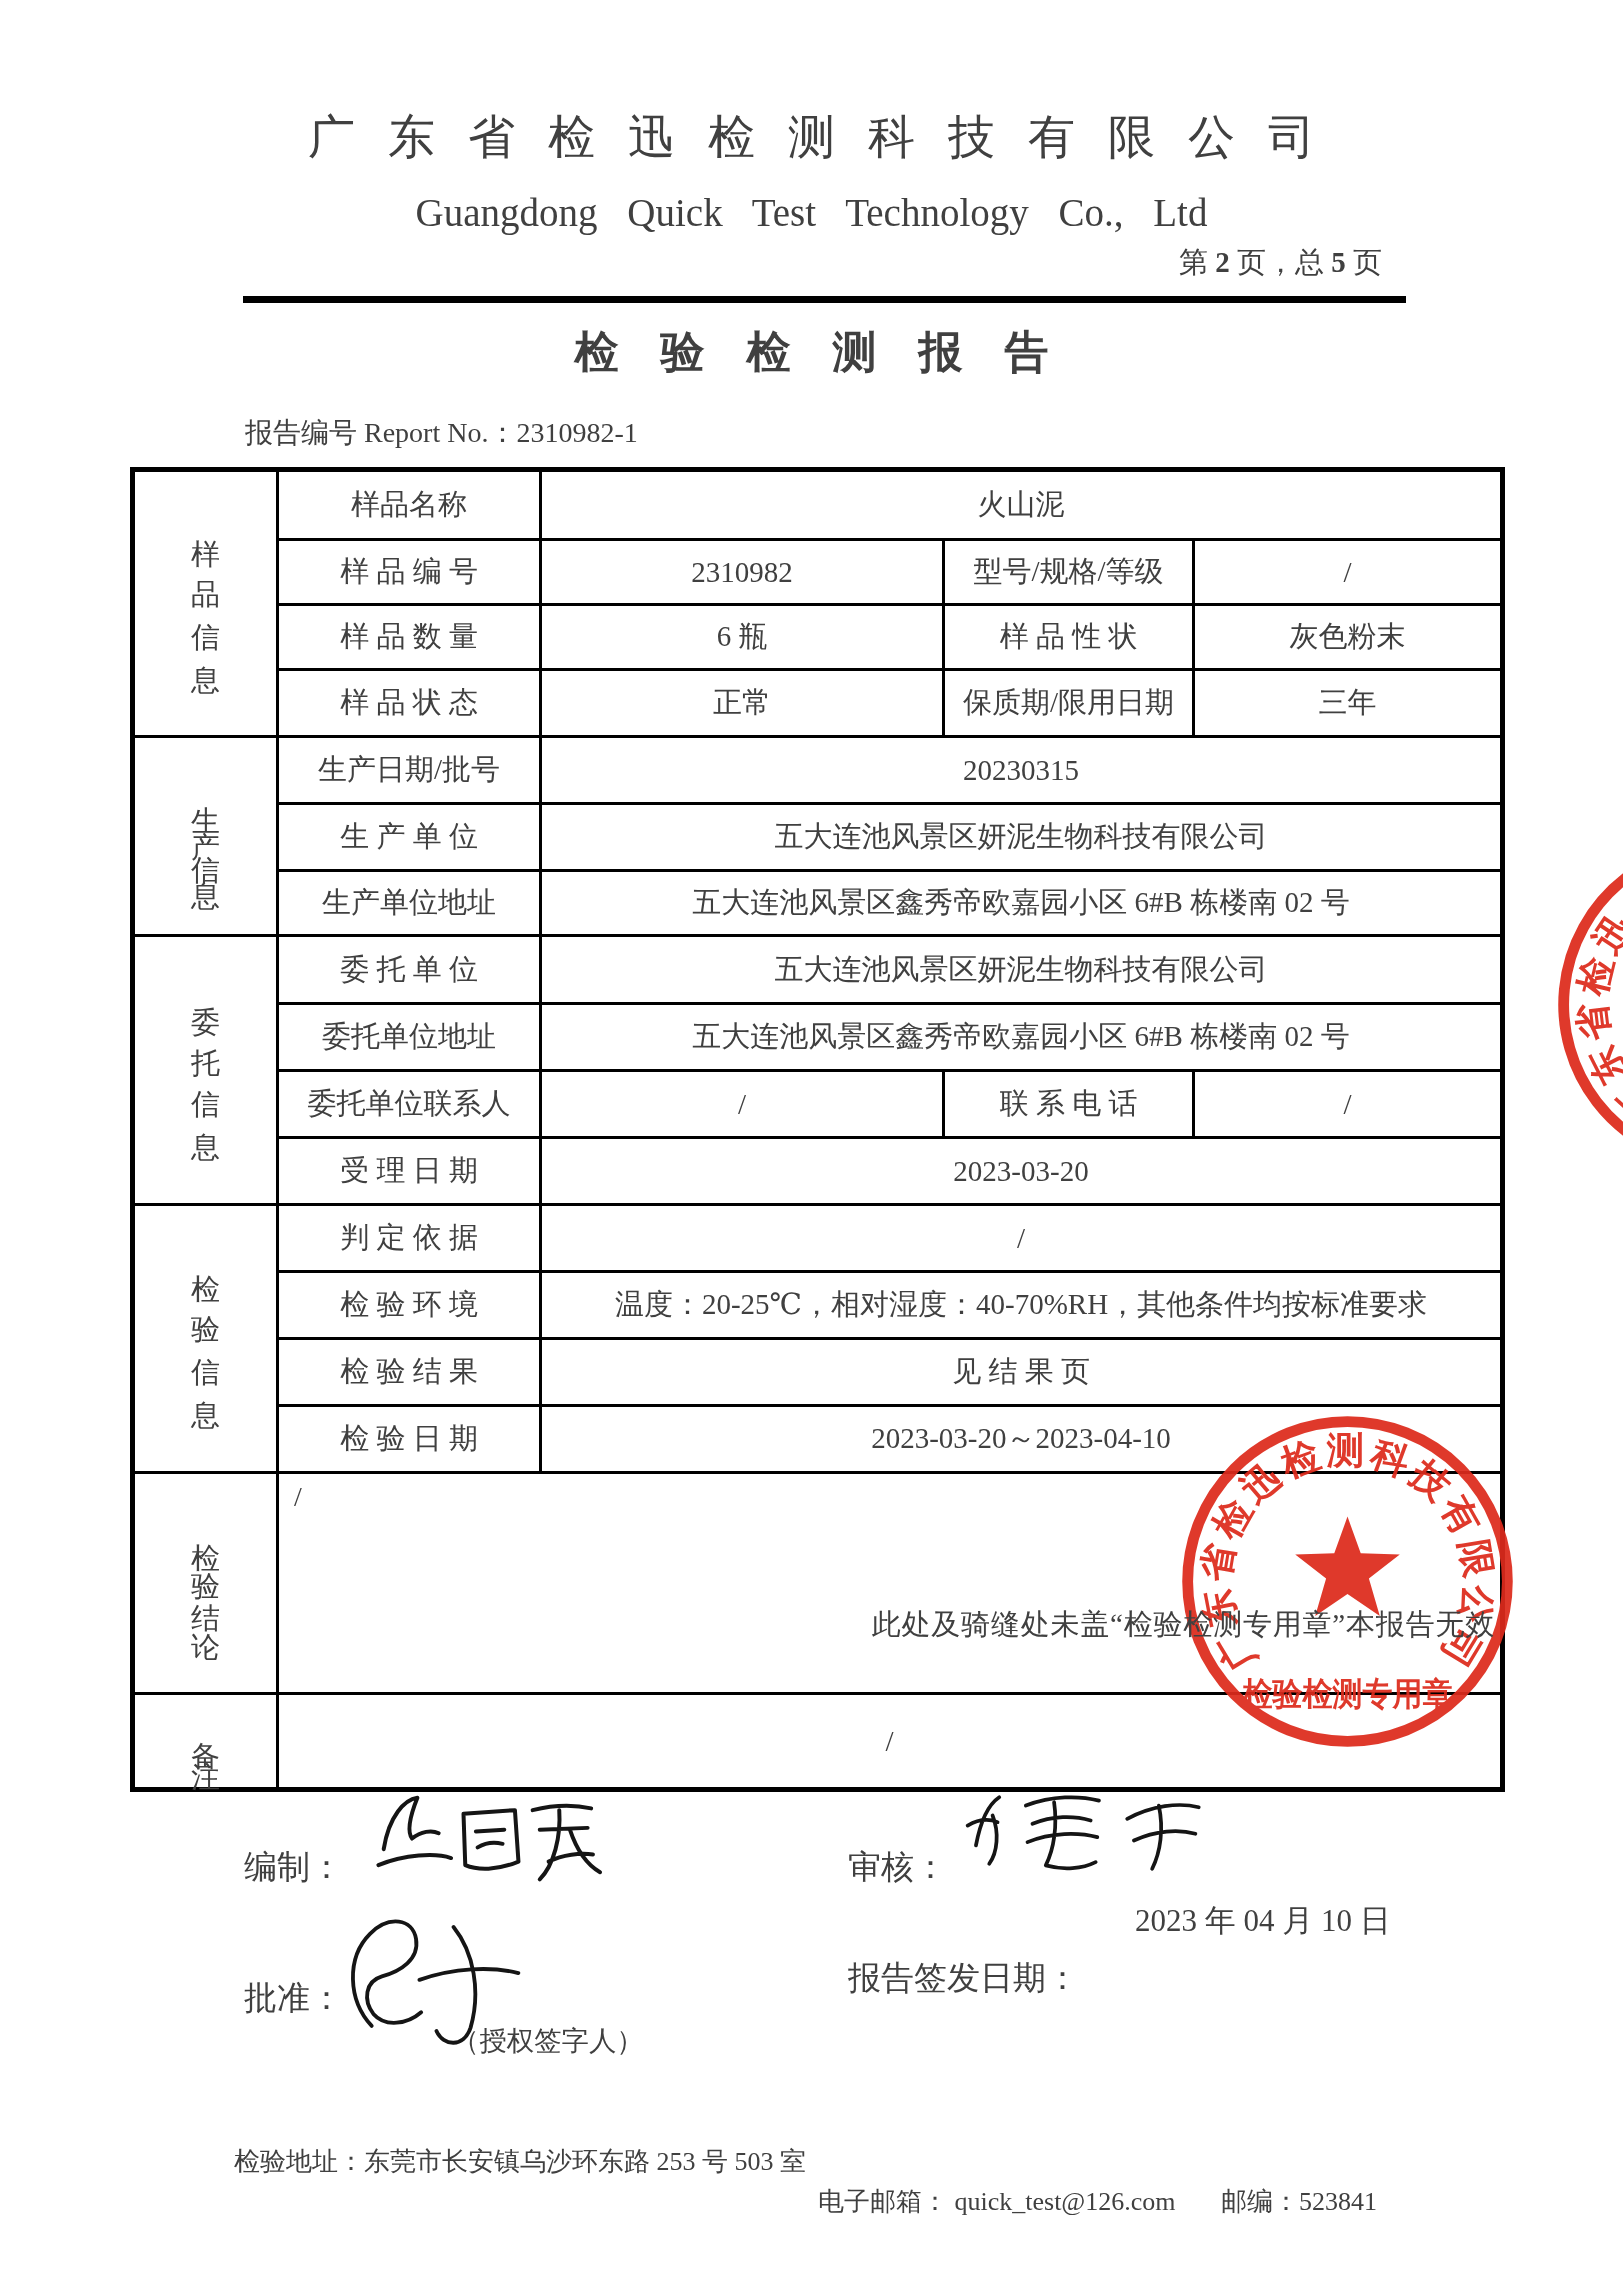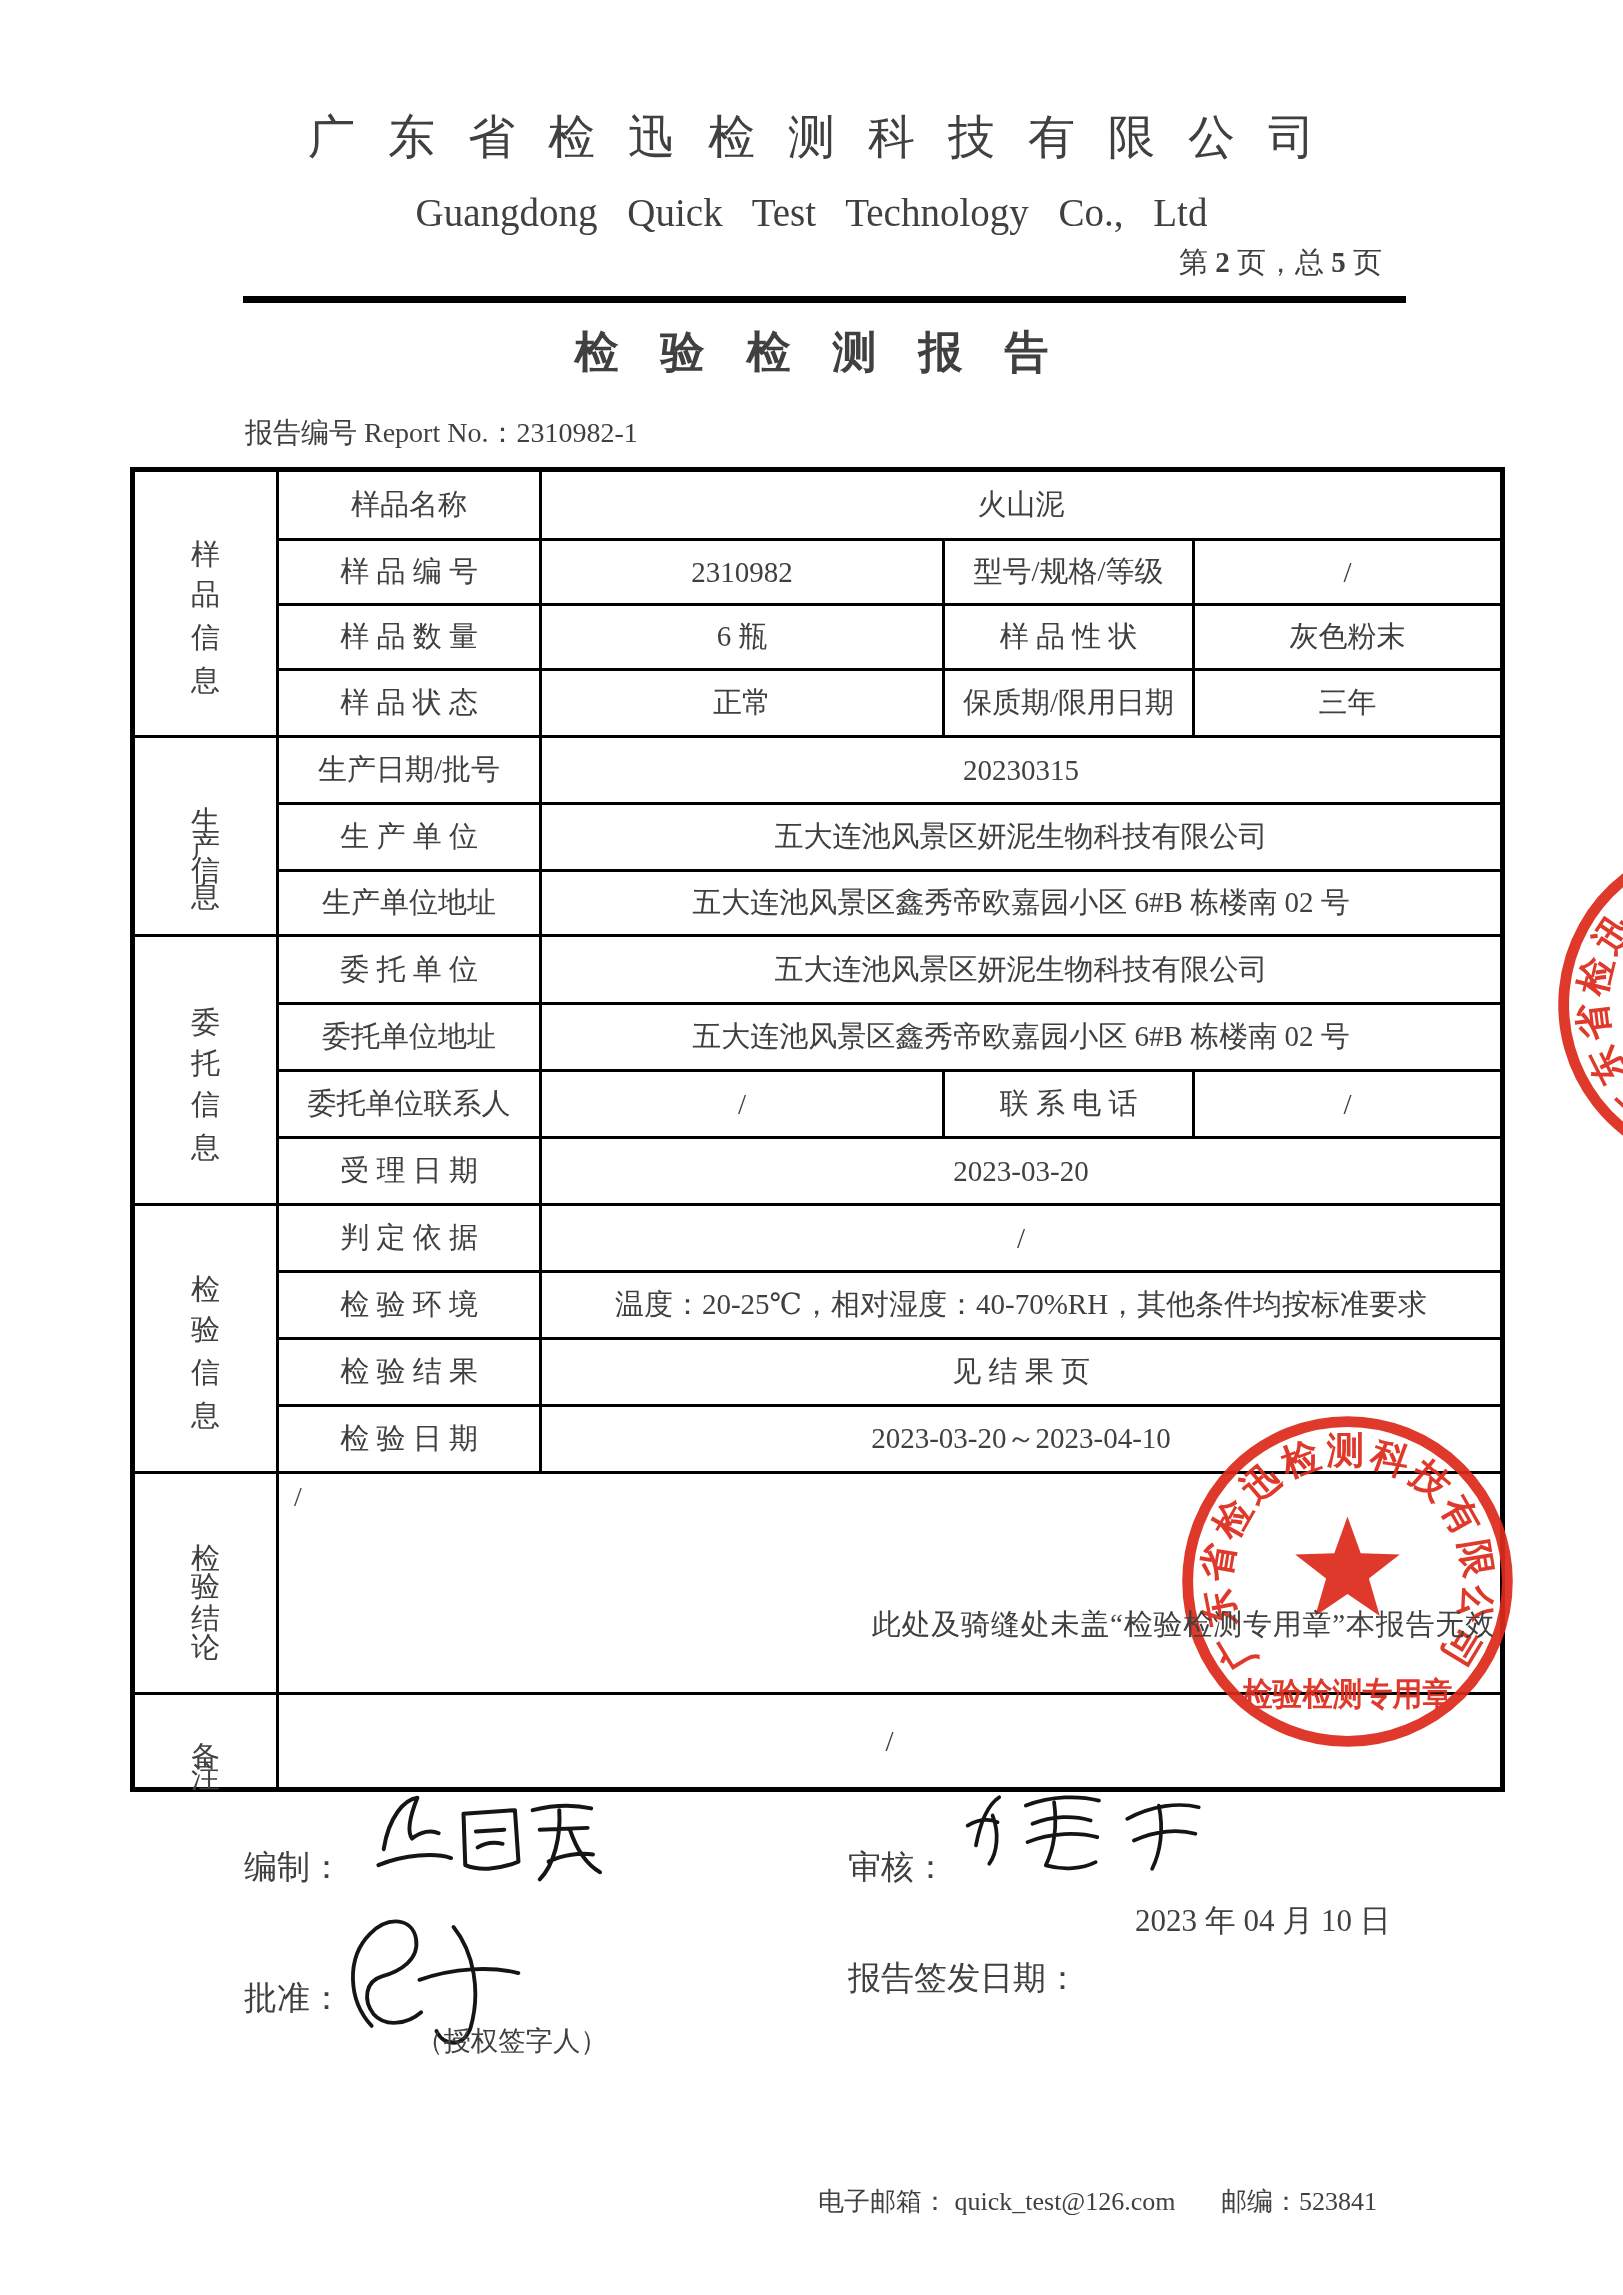--- a/index.html
+++ b/index.html
@@ -32,21 +32,21 @@
   .concl-cell{position:relative;}
   .concl-slash{position:absolute; top:6.7px; left:15px; font-size:28px;}
   .concl-note{position:absolute; top:131px; right:5px; font-size:29px; white-space:nowrap;
     z-index:6; letter-spacing:0.8px;}
   
   .stamp{position:absolute; z-index:4; opacity:.93;}
   #stamp-main{left:1171px; top:1405px; width:353px; height:353px;}
   #stamp-seam{left:1547px; top:828px; width:353px; height:353px; transform:rotate(-16deg);}
   
   .sig-label{position:absolute; font-size:33px; white-space:nowrap;}
-  .sig-note{position:absolute; font-size:27.4px; white-space:nowrap;}
+  .sig-note{position:absolute; font-size:27.4px; white-space:nowrap;margin-left:36px;}
   .sig-svg{position:absolute;}
   .sig-svg path{stroke:#151515; stroke-width:4.5; fill:none; stroke-linecap:round; stroke-linejoin:round;}
   
   .footer-line{position:absolute; font-size:26px; white-space:nowrap;}
 </style>
 </head>
 <body>
 
 <div id="page">
 
@@ -204,17 +204,18 @@
   <svg class="sig-svg" style="left:316px; top:1898px;" width="241" height="162" viewBox="0 0 280 190">
     <path d="M64,150 C36,120 34,70 62,42 C84,20 112,24 116,48 C120,72 98,86 76,92 C56,98 54,120 66,136 C80,152 106,148 122,134"></path>
     <path d="M160,34 C184,64 192,110 180,152 C172,176 148,174 140,156"></path>
     <path d="M120,96 C160,82 204,80 236,88"></path>
   </svg>
   <div class="sig-note" style="left:416px; top:2023px;">（授权签字人）</div>
 
   <div class="sig-label" style="left:848px; top:1956px;">报告签发日期：</div>
   <div class="sig-label" style="left:1135px; top:1900px; font-size:31px;">2023 年 04 月 10 日</div>
 
+  <div class="footer-line" style="left:234px; top:2144px;"><span>检验地址：</span><span>东莞市长安镇乌沙环东路 253 号 503 室</span></div>
   <div class="footer-line" style="left:818px; top:2184px;"><span>电子邮箱：</span>&nbsp;<span>quick_test@126.com</span></div>
   <div class="footer-line" style="left:1221px; top:2184px;"><span>邮编：</span><span>523841</span></div>
 
 </div>
 
 
 </body></html>

